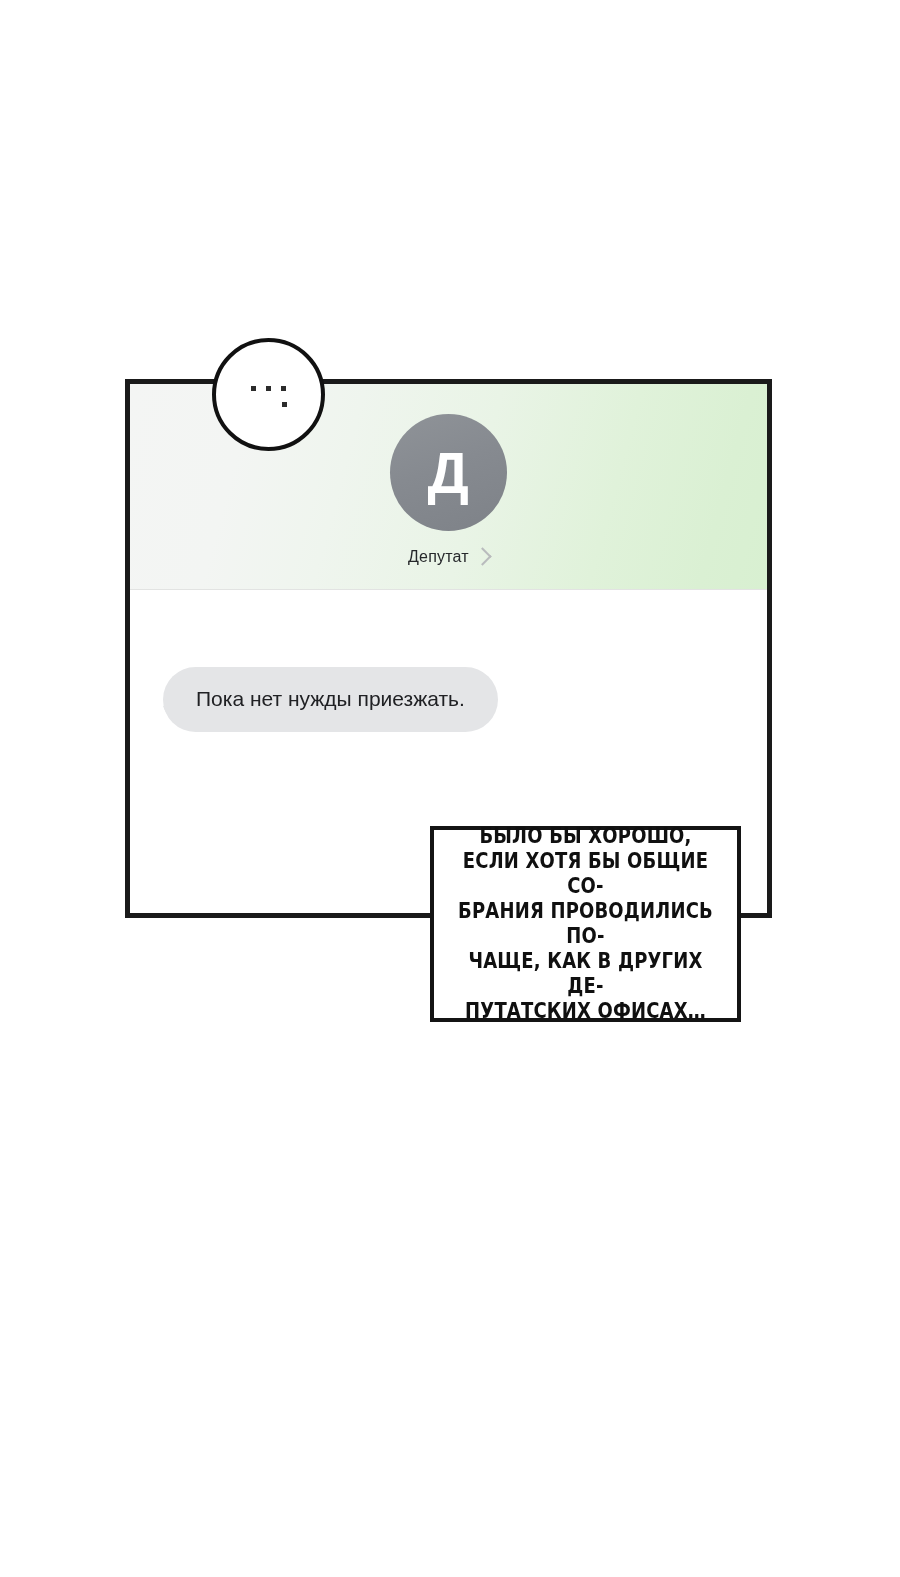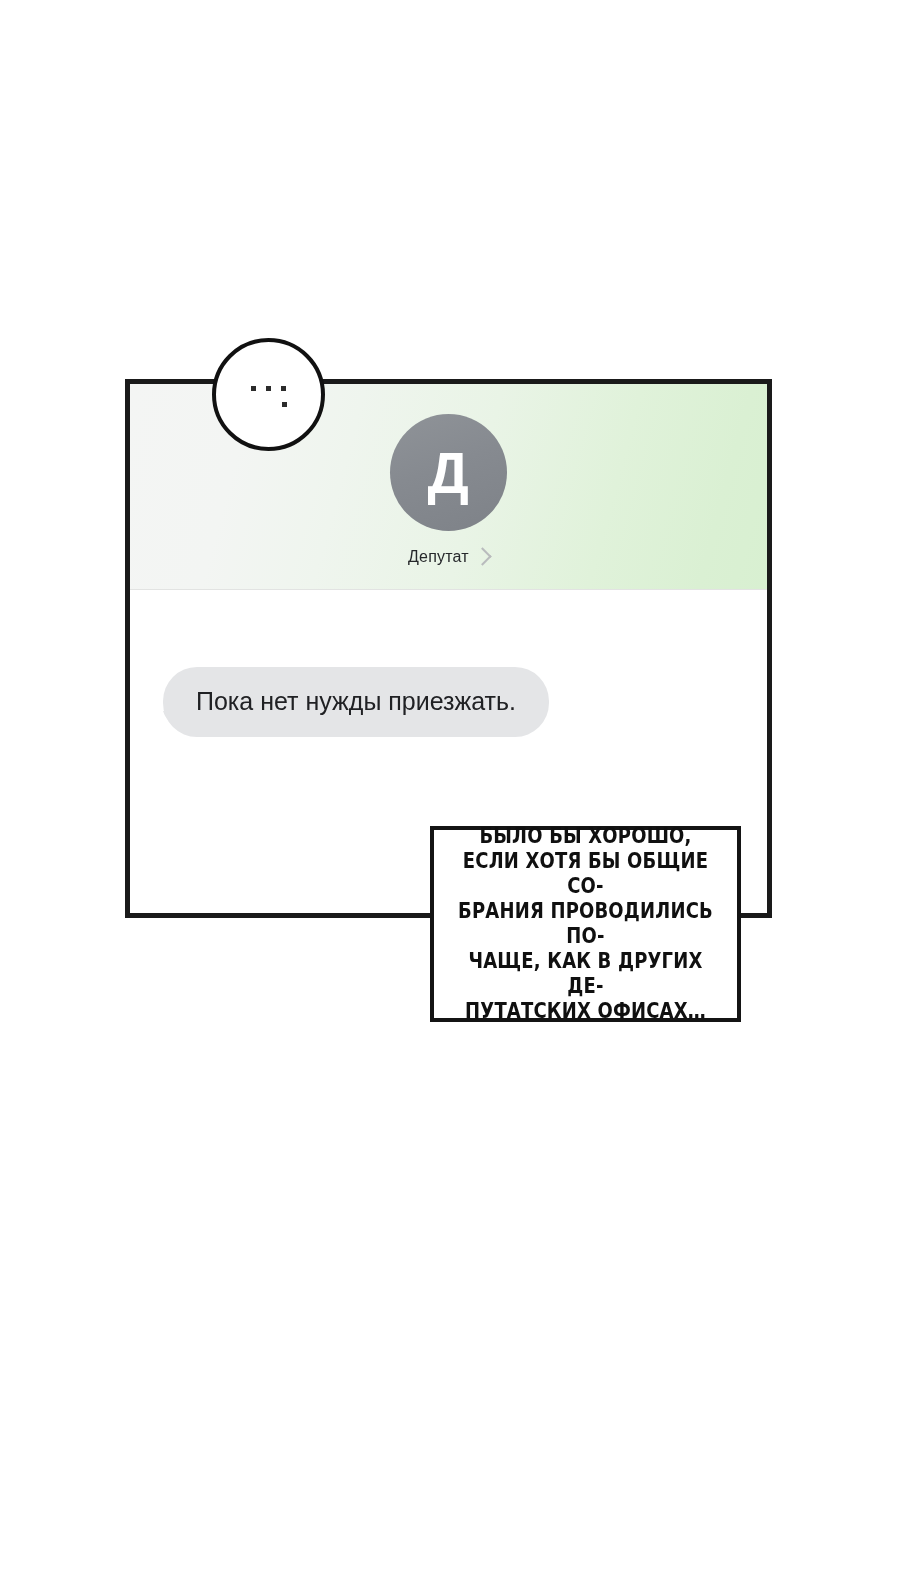--- a/index.html
+++ b/index.html
@@ -127,21 +127,21 @@
     top: 77px;
   }
   .bubble {
     position: relative;
     background: #e4e5e7;
     border-radius: 34px;
     padding: 19px 33px 20px 33px;
     max-width: 420px;
   }
   .bubble-text {
-    font-size: 25px;
+    font-size: 21px;
     color: #202124;
     line-height: 1.25;
     white-space: nowrap;
   }
   .bubble-tail {
     position: absolute;
     left: -11px;
     bottom: 0px;
     width: 28px;
     height: 26px;

